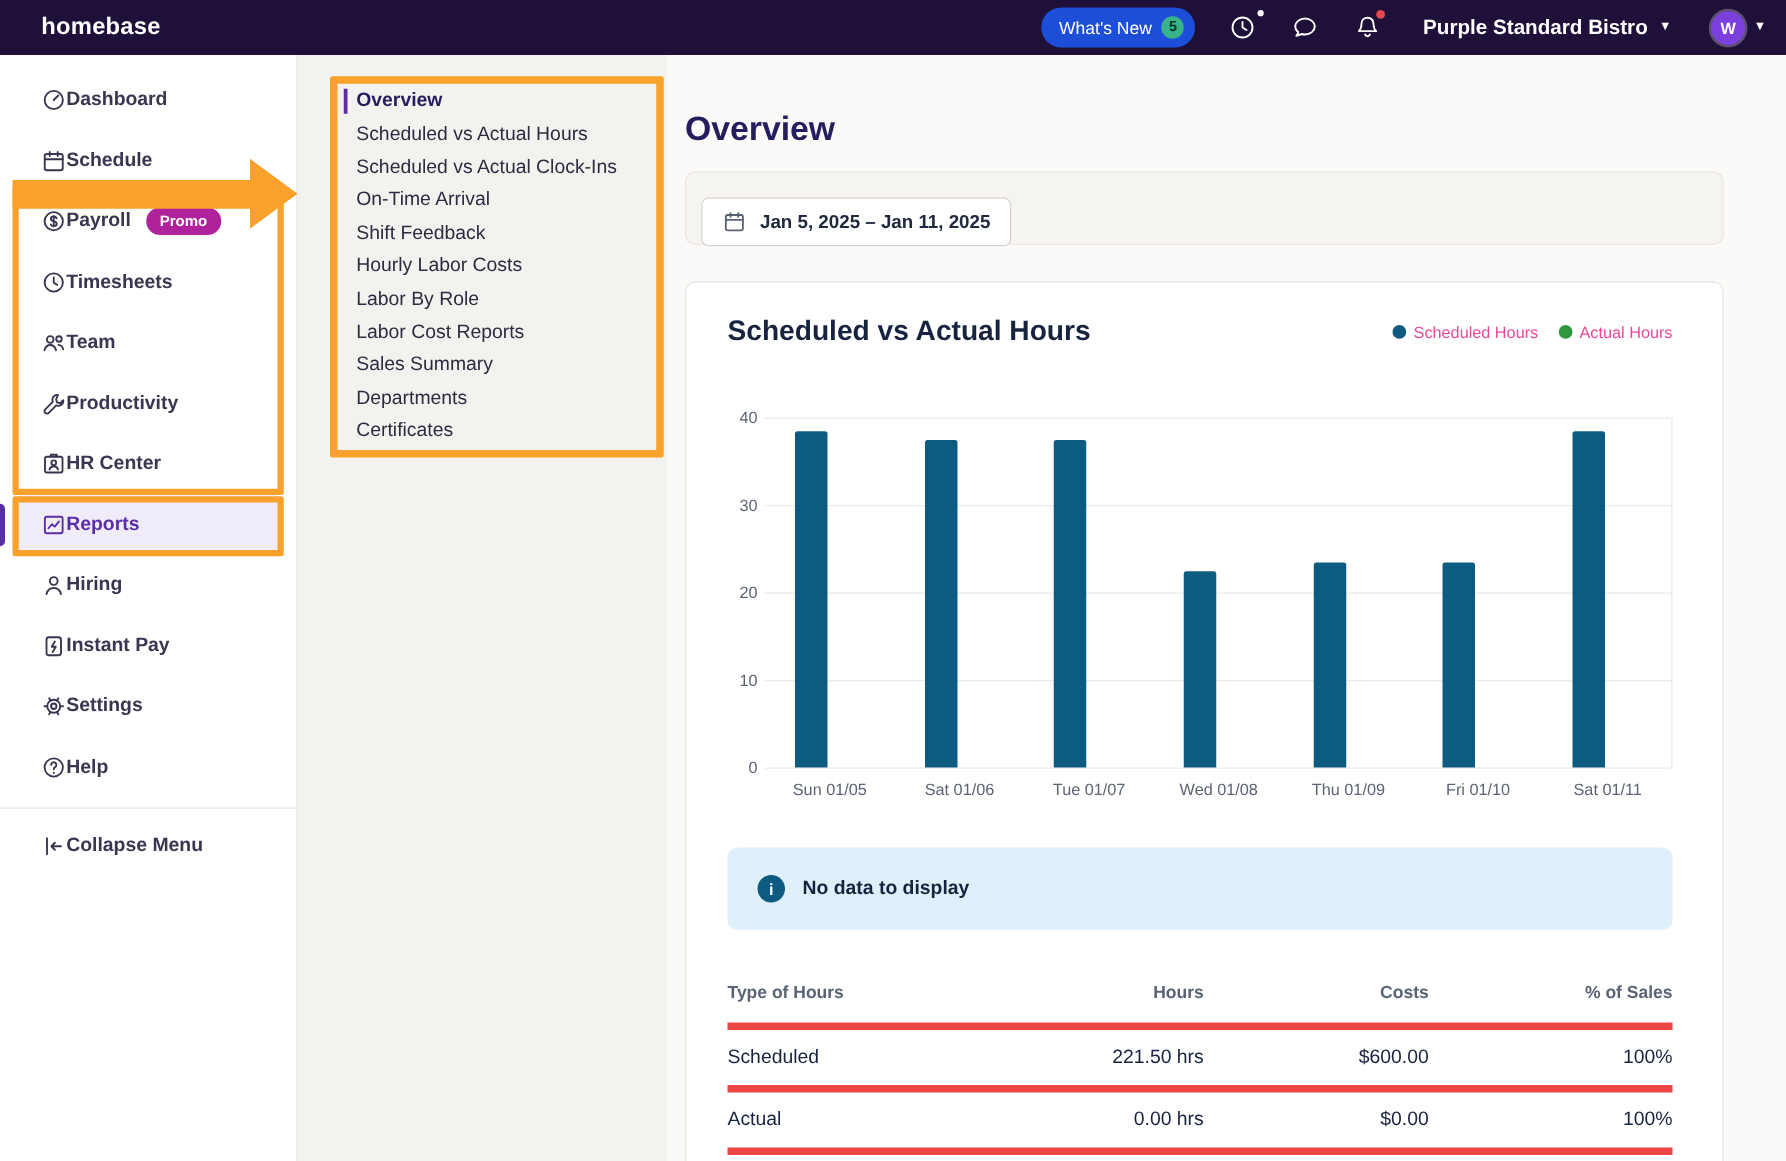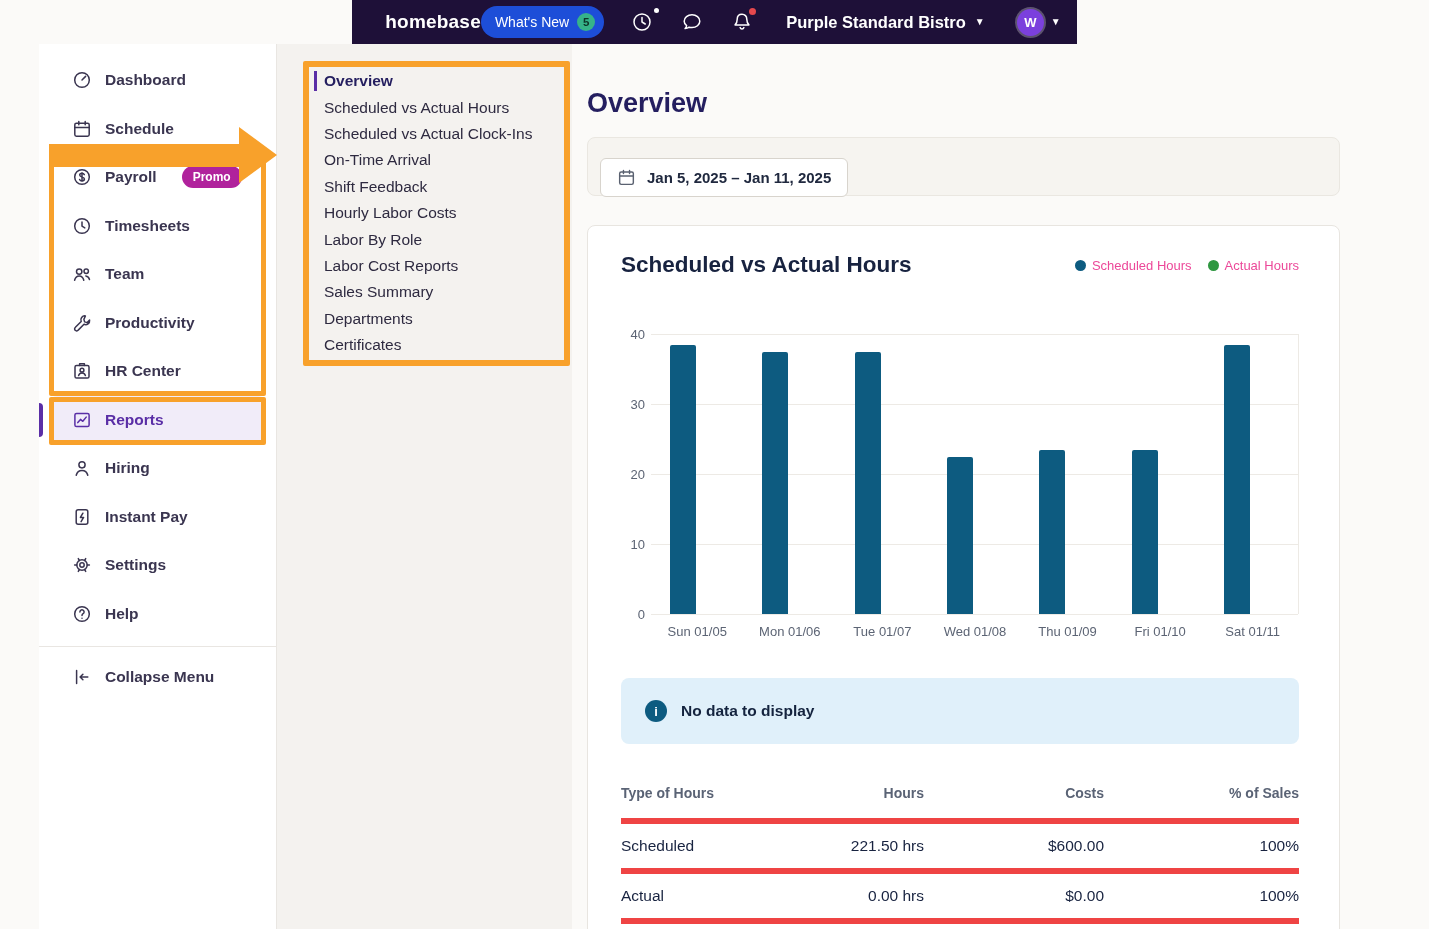--- a/index.html
+++ b/index.html
@@ -2,21 +2,21 @@
 <html><head>
 <meta charset="utf-8">
 <style>
   * { box-sizing: border-box; }
   html,body { margin:0; padding:0; }
   body {
     width:1429px; height:929px; overflow:hidden;
     font-family:"Liberation Sans", sans-serif;
     background:#fbfaf8; color:#20293f;
   }
-  .app { position:relative; width:1429px; height:929px; display:flex; flex-direction:column;align-items:center; }
+  .app { position:relative; width:1429px; height:929px; display:flex; flex-direction:column; }
 
   
   .topbar { flex:0 0 44px; height:44px; background:#1e1038; color:#fff;
     display:flex; align-items:center; padding:0 16px 0 33px; }
   .logo { font-size:19px; font-weight:700; letter-spacing:.2px; }
   .topbar-right { margin-left:auto; display:flex; align-items:center; gap:26px; }
   .whats-new { display:inline-flex; align-items:center; gap:8px; background:#1d4ed8;
     border:none; border-radius:17px; color:#fff; font-size:14px; padding:7px 9px 7px 14px;
     font-family:inherit; cursor:pointer; }
   .wn-badge { width:18px; height:18px; border-radius:50%; background:#36b389; color:#0d3327;
@@ -36,21 +36,21 @@
   .avatar { width:27px; height:27px; border-radius:50%; background:#7b40dd; color:#fff;
     font-size:13px; font-weight:700; display:flex; align-items:center; justify-content:center;
     box-shadow:0 0 0 2px rgba(255,255,255,.28); }
 
   
   .body-row { flex:1; display:flex; min-height:0; }
 
   
   .sidebar { position:relative; flex:0 0 238px; width:238px; background:#fff;
     border-right:1px solid #e9e6e2; padding-top:12px; }
-  .side-item { position:relative; height:48.5px; display:flex; align-items:center; gap:13px;
+  .side-item { position:relative; height:48.5px; display:flex; align-items:center; 
     padding-left:33px; font-size:15.5px; font-weight:600; color:#3a3550; cursor:pointer; }
   .side-item .icon { width:20px; height:20px; display:inline-flex; color:#3a3550; flex:0 0 20px; }
   .icon svg { width:20px; height:20px; stroke:currentColor; fill:none; stroke-width:1.5;
     stroke-linecap:round; stroke-linejoin:round; }
   .side-item.active { background:#f1ecf9; border-radius:8px; margin:0 10px; padding-left:23px;
     color:#5a2ea6; }
   .side-item.active .icon { color:#5a2ea6; }
   .side-item.active::before { content:""; position:absolute; left:-10px; top:7px; bottom:7px;
     width:4px; border-radius:0 4px 4px 0; background:#5a2ea6; }
   .promo-badge { margin-left:12px; background:#b0229c; color:#fff; font-size:12px;
@@ -390,21 +390,21 @@
                 </div>
                 <div class="bar-group">
                   <div class="bar" style="height:96.25%;background:#0d5b80"></div>
                   <div class="bar" style="height:0%;background:#2e9740"></div>
                 </div>
               </div>
             </div>
         </div>
         <div class="xaxis" id="xaxis">
             <div class="xlabel">Sun 01/05</div>
-            <div class="xlabel">Mon 01/06</div>
+            <div class="xlabel">Sat 01/06</div>
             <div class="xlabel">Tue 01/07</div>
             <div class="xlabel">Wed 01/08</div>
             <div class="xlabel">Thu 01/09</div>
             <div class="xlabel">Fri 01/10</div>
             <div class="xlabel">Sat 01/11</div>
           </div>
 
         <div class="info-banner">
           <span class="info-icon">i</span>
           <span>No data to display</span>

